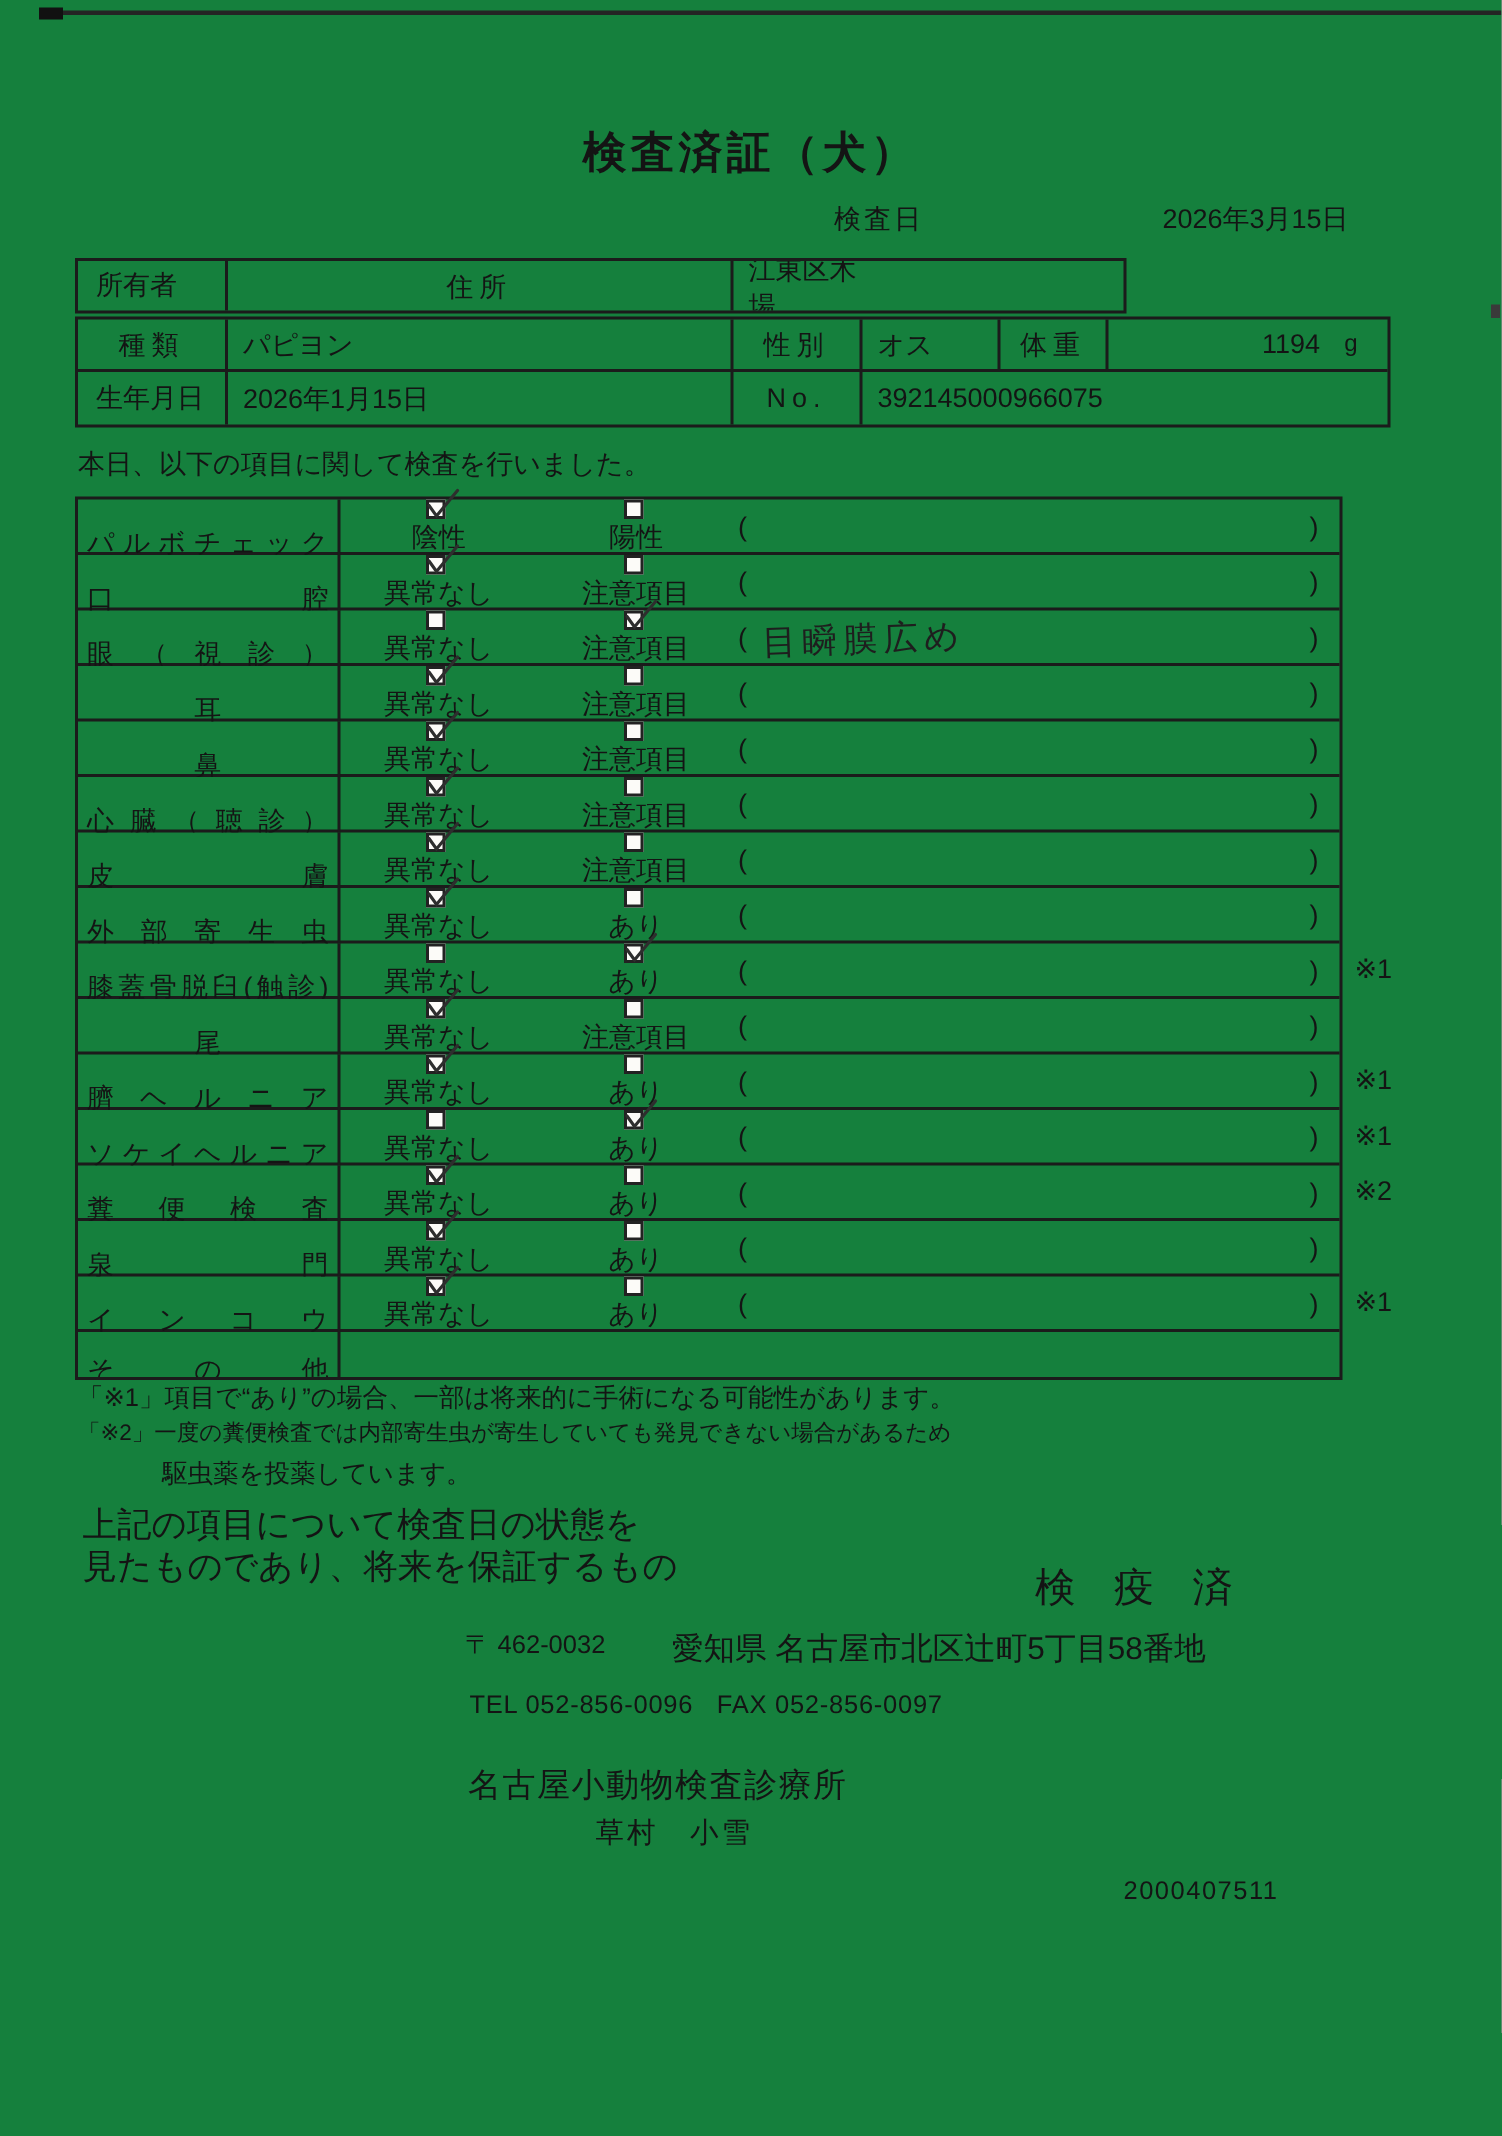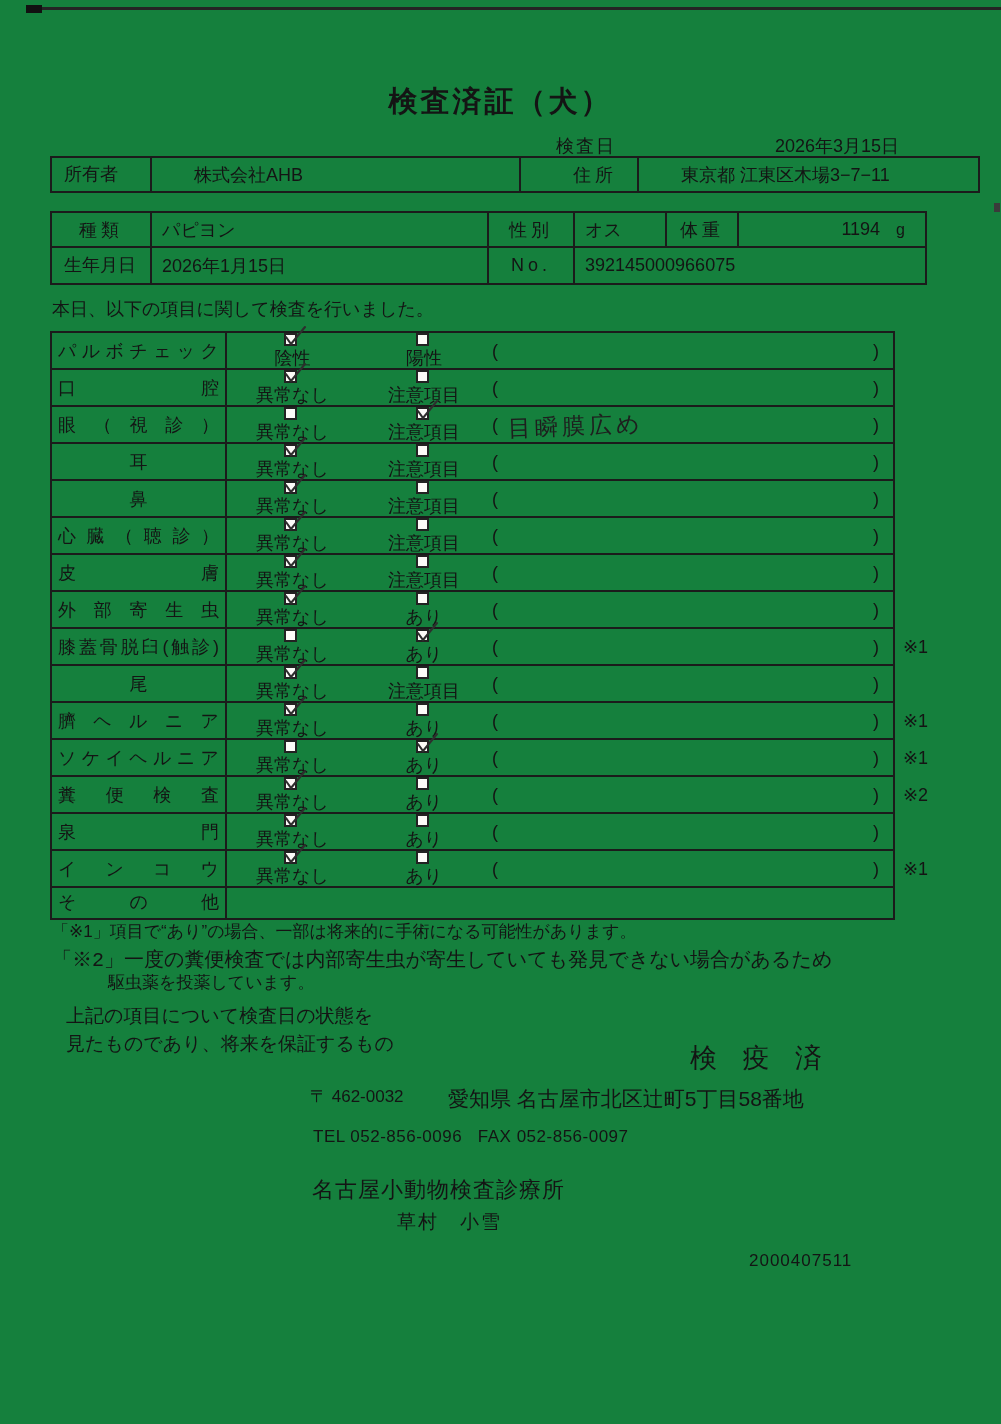--- a/index.html
+++ b/index.html
@@ -27,39 +27,39 @@
   .date-value { position: absolute; left: 775px; top: 134px; font-size: 18px; }
 
   .bordered { border: 2px solid #1b1b1b; }
   .cell { display: flex; align-items: center; font-size: 18px; overflow: hidden; }
   .bR { border-right: 2px solid #1b1b1b; }
   .jlabel { display: block; line-height: 33px; text-align: justify; text-align-last: justify; padding: 0 12px; }
   .clabel { justify-content: center; letter-spacing: 4px; }
   .vpad { padding-left: 10px; }
 
   .tableA {
-    position: absolute; left: 50px; top: 156px; width: 930px; height: 37px;
-    display: grid; grid-template-columns: 100px 337px 86px 1fr; gap: 32px;
+    position: absolute; left: 50px; top: 172px; width: 701px; height: 37px;
+    display: grid; grid-template-columns: 100px 337px 86px 1fr;
   }
   .tableB { position: absolute; left: 50px; top: 211px; width: 877px; }
   .tableB .trow { display: grid; height: 35px; }
   .tableB .trow1 { grid-template-columns: 100px 337px 86px 92px 72px 1fr; border-bottom: 2px solid #1b1b1b; }
   .tableB .trow2 { grid-template-columns: 100px 337px 86px 1fr; }
   .weight-cell { justify-content: flex-end; padding-right: 20px; }
   .weight-unit { margin-left: 16px; font-size: 16px; }
 
   .intro { position: absolute; left: 52px; top: 297px; font-size: 18px; }
 
   .insp { position: absolute; left: 50px; top: 331px; width: 845px; }
   .insp-row { position: relative; display: grid; grid-template-columns: 175px 1fr; height: 37px; border-bottom: 2px solid #1b1b1b; }
   .insp-row:last-child { border-bottom: none; }
   .insp-row.other-row { height: 30px; }
   .insp-label {
     border-right: 2px solid #1b1b1b; font-size: 18px; line-height: 34px;
-    padding: 1px 6px; text-align: justify; text-align-last: justify; overflow: hidden;
+    padding: 12px 6px; text-align: justify; text-align-last: justify; overflow: hidden;
   }
   .other-row .insp-label { line-height: 27px; }
   .insp-label.center { text-align: center; text-align-last: center; }
   .row-right { display: grid; grid-template-columns: 128px 135px 1fr; }
   .opt { display: flex; align-items: center; padding-left: 3px; font-size: 18px; flex-direction: column; }
   .cbox { position: relative; flex: none; width: 13px; height: 13px; border: 2px solid #222; margin-right: 4px; background: #fcfbf8; }
   .check { display: none; position: absolute; left: -4px; top: -10px; width: 25px; height: 23px; overflow: visible; }
   .opt.checked .check { display: block; }
   .check path { fill: none; stroke: #2e2e2e; stroke-width: 2.1; stroke-linecap: round; }
   .paren-area { display: flex; align-items: center; font-size: 18px; padding: 0 14px 0 2px; }
@@ -67,24 +67,24 @@
   .note.handwriting {
     font-size: 23px; letter-spacing: 4px; color: #1e1e1e;
     transform: rotate(-2deg) translateY(-3px);
   }
   .mark {
     position: absolute; left: calc(100% + 10px); top: 0; bottom: 0;
     display: flex; align-items: center; font-size: 18px; white-space: nowrap;
   }
 
   .fnote1 { position: absolute; left: 52px; top: 920px; font-size: 17px; }
-  .fnote2a { position: absolute; left: 52px; top: 946px; font-size: 20px; font-family: Liberation Mono, monospace; }
+  .fnote2a { position: absolute; left: 52px; top: 946px; font-size: 15px; }
   .fnote2b { position: absolute; left: 108px; top: 971px; font-size: 17px; }
 
-  .disclaimer { position: absolute; left: 66px; top: 1002px; font-size: 19px; line-height: 28px; }
+  .disclaimer { position: absolute; left: 55px; top: 1002px; font-size: 23px; line-height: 28px; }
   .stamp { position: absolute; left: 690px; top: 1040px; font-size: 27px; letter-spacing: 9px; font-weight: 500; }
 
   .postal { position: absolute; left: 310px; top: 1085px; font-size: 17px; }
   .addr { position: absolute; left: 448px; top: 1085px; font-size: 21px; }
   .tel { position: absolute; left: 313px; top: 1127px; font-size: 17px; white-space: pre; letter-spacing: 0.5px; }
   .clinic { position: absolute; left: 312px; top: 1175px; font-size: 22px; letter-spacing: 1px; }
   .person { position: absolute; left: 397px; top: 1209px; font-size: 19px; letter-spacing: 2px; white-space: pre; }
   .serial { position: absolute; left: 749px; top: 1251px; font-size: 17px; letter-spacing: 1px; }
 </style>
 </head>
@@ -97,21 +97,20 @@
 
   <h1 class="title">検査済証（犬）</h1>
 
   <span class="date-label">検査日</span>
   <span class="date-value">2026年3月15日</span>
 
   <div class="tableA bordered">
     <div class="cell bR">
         <span class="jlabel">所有者</span>
       </div>
-    <div class="cell bR vpad">株式会社AHB</div>
     <div class="cell bR clabel">住所</div>
     <div class="cell vpad">東京都 江東区木場3−7−11</div>
   </div>
 
   <div class="tableB bordered">
     <div class="trow trow1">
       <div class="cell bR clabel">種類</div>
       <div class="cell bR vpad">パピヨン</div>
       <div class="cell bR clabel">性別</div>
       <div class="cell bR vpad">オス</div>

